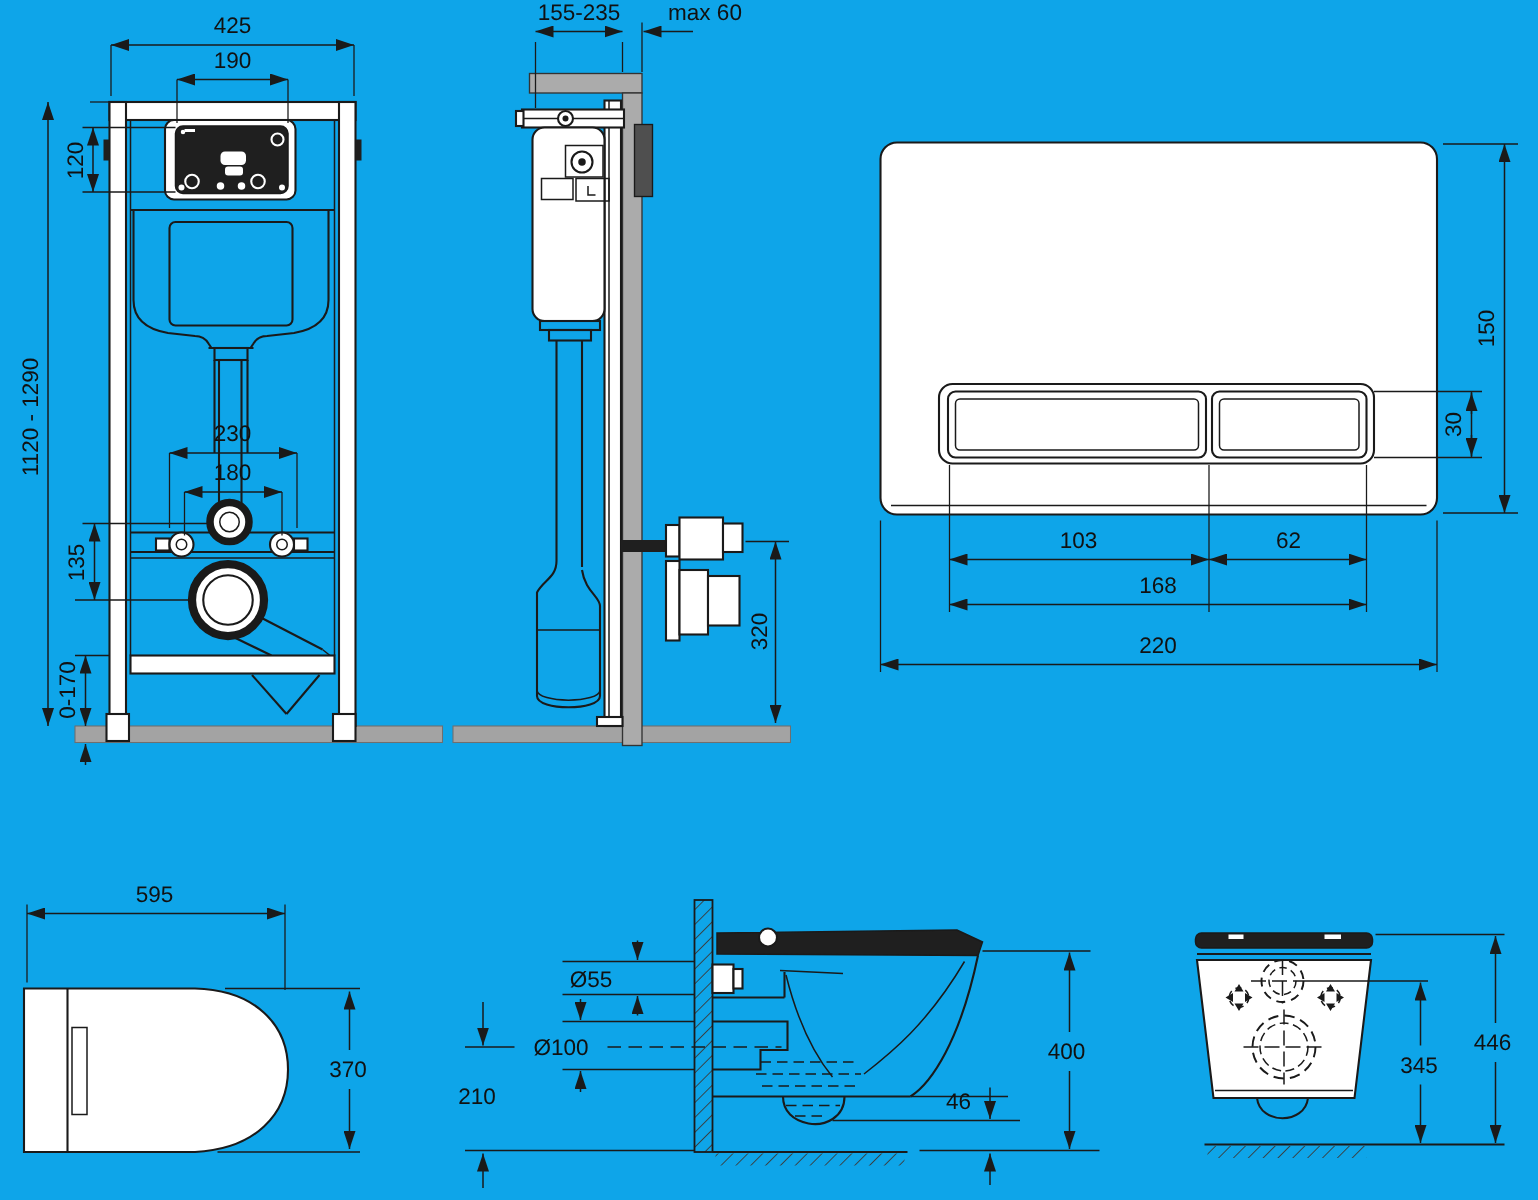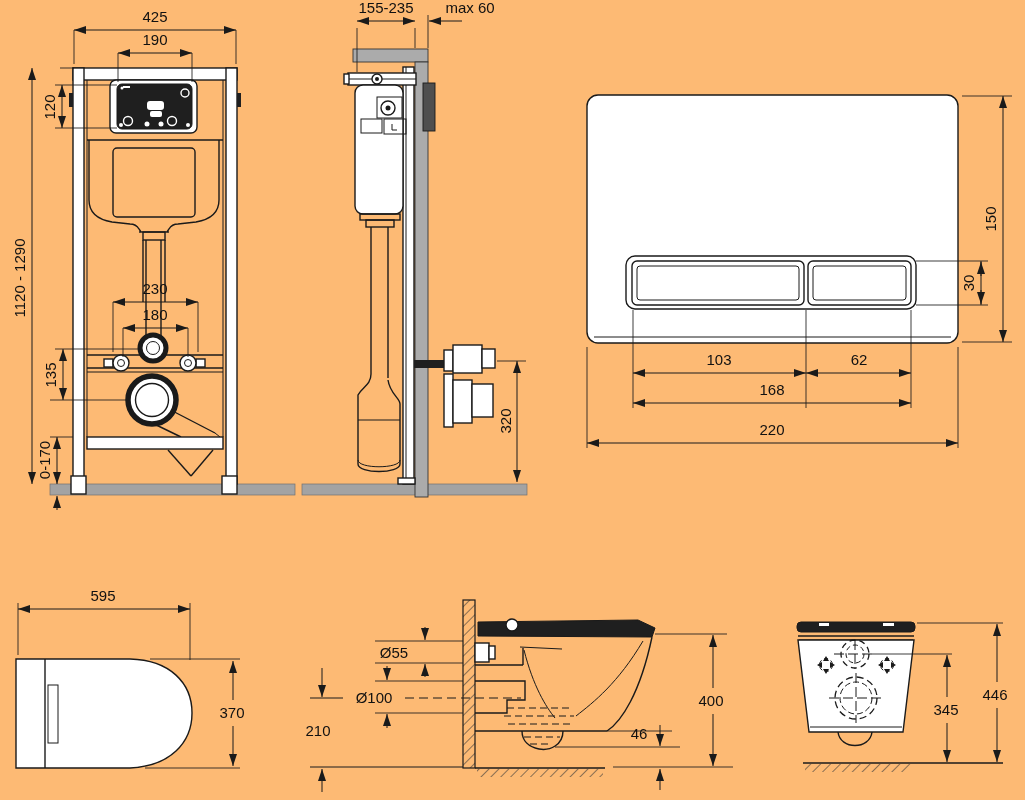--- a/index.html
+++ b/index.html
@@ -1,16 +1,16 @@
 <!DOCTYPE html>
 <html><head>
 <meta charset="utf-8">
 <style>
   html,body{margin:0;padding:0;background:#fff;}
-  .page{width:1025px;height:800px;background:#fdba74;position:relative;overflow:hidden;}
+  .page{width:1025px;height:800px;background:#0ea5e9;position:relative;overflow:hidden;}
   svg{display:block;}
   .d   {stroke:#1a1a1a;stroke-width:1.4;fill:none;}
   .dw  {stroke:#1a1a1a;stroke-width:1.4;fill:#fff;}
   .thin{stroke:#1a1a1a;stroke-width:1;fill:none;}
   .dim {stroke:#1a1a1a;stroke-width:1;fill:none;}
   .ext {stroke:#1a1a1a;stroke-width:.85;fill:none;}
   .lbl {font-family:"Liberation Sans",sans-serif;font-size:15px;fill:#111;text-anchor:middle;}
   .wline{stroke:#fff;stroke-width:1.4;fill:none;}
 </style>
 </head>

